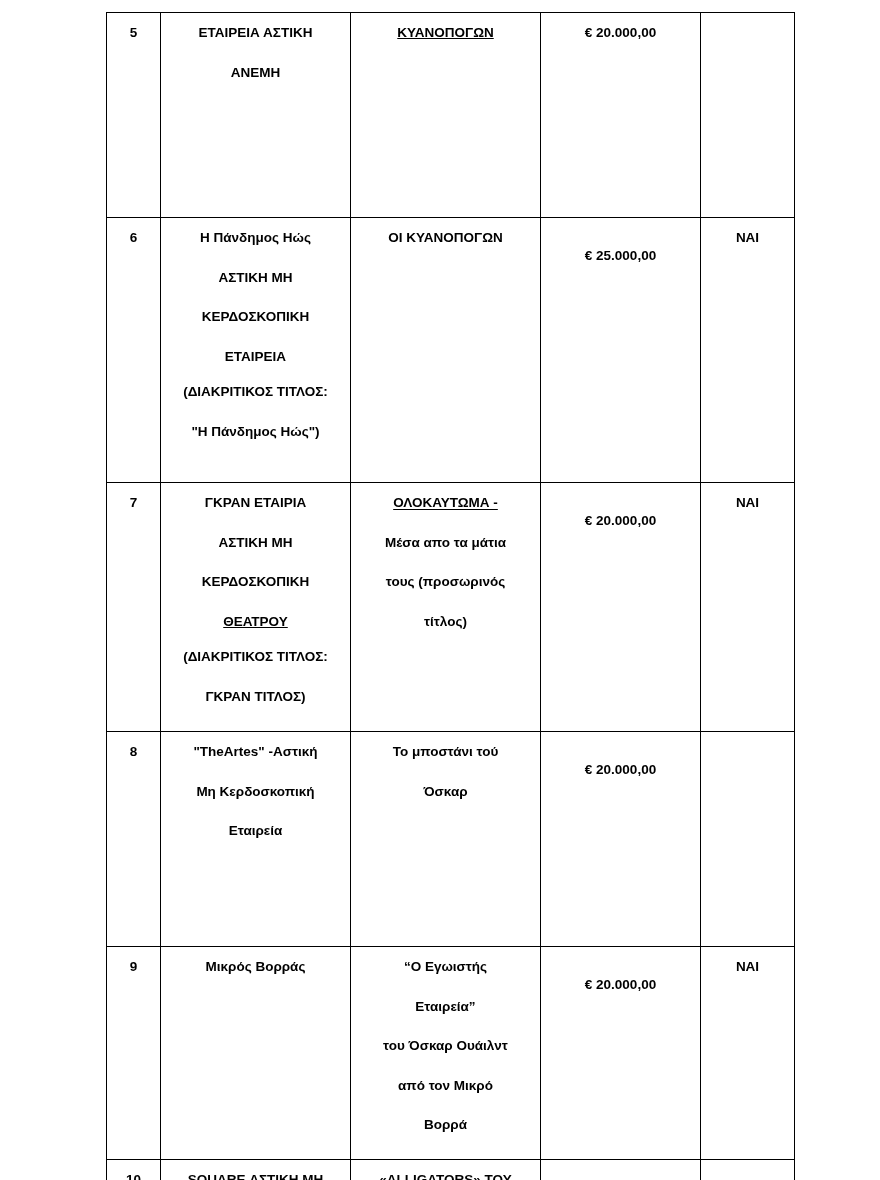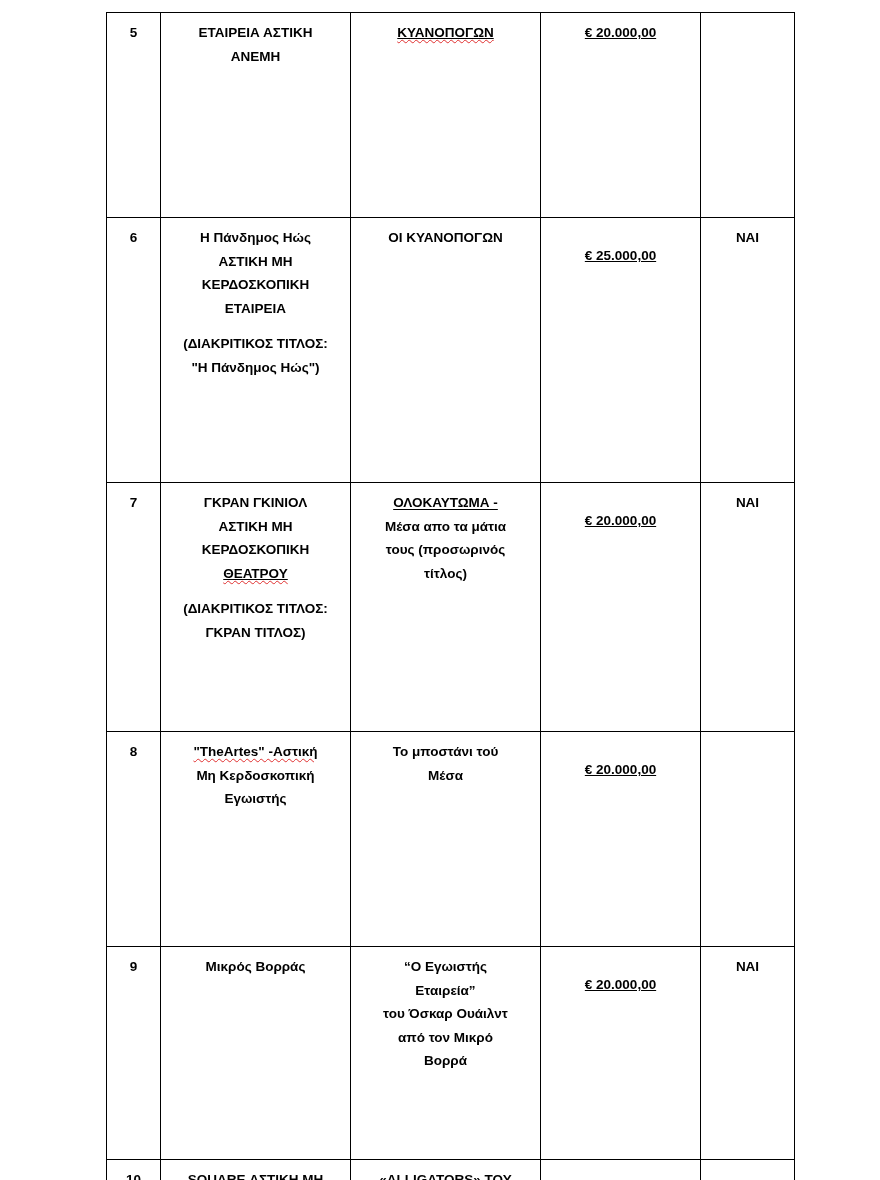--- a/index.html
+++ b/index.html
@@ -47,40 +47,38 @@
     font-weight: bold;
     text-align: center;
   }
   td.org, td.title {
     text-align: center;
   }
   td.amount {
     text-align: center;
     vertical-align: top;
     padding-top: 44px;
-    text-decoration: underline;
   }
   td.amount.short {
     padding-top: 28px;
     margin-left: 16px;
   }
   td.yes {
     text-align: center;
   }
   .para {
     margin: 0;
   }
   .para + .para {
-    margin-top: 4px;
+    margin-top: 20px;
   }
   .spacer-line {
     height: 16px;
   }
   .squiggle {
-    text-decoration: underline;
     text-decoration-style: wavy;
     text-decoration-color: #e03030;
     text-decoration-thickness: 1px;
     text-underline-offset: 2px;
   }
   .uline {
     text-decoration: underline;
     text-decoration-color: #000000;
   }
   .r5 td { height: 188px; }
@@ -145,21 +143,21 @@
         <td class="yes">
           <div class="para">ΝΑΙ</div>
         </td>
       </tr>
 
       <tr class="r7">
         <td class="num">
           <div class="para">7</div>
         </td>
         <td class="org">
-          <div class="para">ΓΚΡΑΝ ΓΚΙΝΙΟΛ</div>
+          <div class="para">ΓΚΡΑΝ ΕΤΑΙΡΙΑ</div>
           <div class="para">ΑΣΤΙΚΗ ΜΗ</div>
           <div class="para">ΚΕΡΔΟΣΚΟΠΙΚΗ</div>
           <div class="para uline"><span class="squiggle">ΘΕΑΤΡΟΥ</span></div>
           <div class="spacer-line"></div>
           <div class="para">(ΔΙΑΚΡΙΤΙΚΟΣ ΤΙΤΛΟΣ:</div>
           <div class="para">ΓΚΡΑΝ ΤΙΤΛΟΣ)</div>
         </td>
         <td class="title">
           <div class="para"><span class="uline squiggle">ΟΛΟΚΑΥΤΩΜΑ -</span></div>
           <div class="para">Μέσα απο τα μάτια</div>
@@ -174,25 +172,25 @@
         </td>
       </tr>
 
       <tr class="r8">
         <td class="num">
           <div class="para">8</div>
         </td>
         <td class="org">
           <div class="para"><span class="squiggle">"TheArtes" -Αστική</span></div>
           <div class="para">Μη Κερδοσκοπική</div>
-          <div class="para">Εγωιστής</div>
+          <div class="para">Εταιρεία</div>
         </td>
         <td class="title">
           <div class="para">Το μποστάνι τού</div>
-          <div class="para">Μέσα</div>
+          <div class="para">Όσκαρ</div>
         </td>
         <td class="amount short">
           <div class="para">€ 20.000,00</div>
         </td>
         <td class="yes">
           <div class="para"></div>
         </td>
       </tr>
 
       <tr class="r9">

